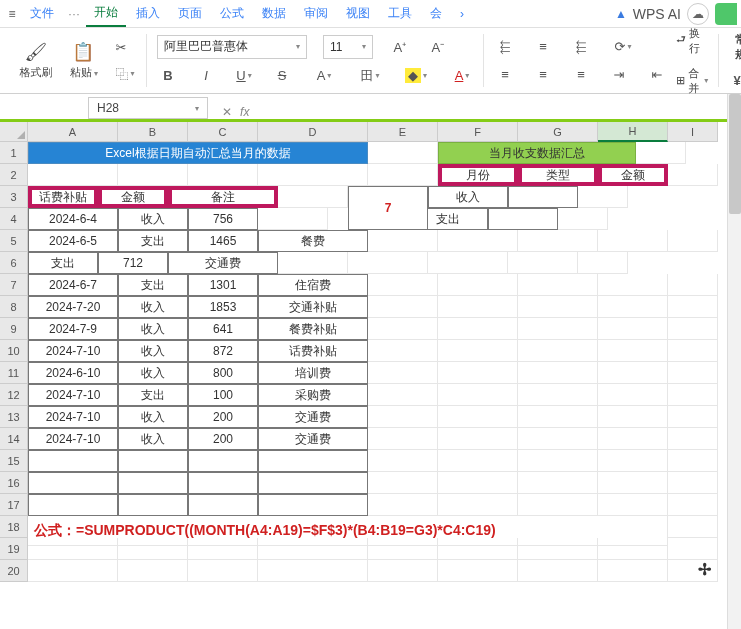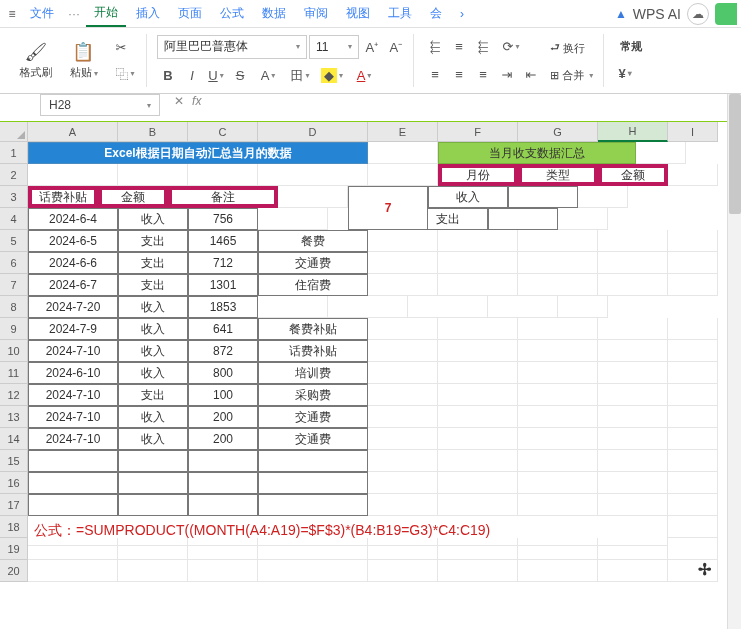--- a/index.html
+++ b/index.html
@@ -20,51 +20,51 @@
 .ribbon { display: flex; align-items: stretch; background: #fff; padding: 6px 8px; border-bottom: 1px solid #d0d0d0; height: 66px; gap: 4px; }
 .rgroup { display: flex; align-items: center; gap: 4px; padding: 0 6px; border-right: 1px solid #e3e3e3; }
 .rgroup:last-child { border-right: none; font-weight: bold; }
 .rbtn-lg { display: flex; flex-direction: column; align-items: center; justify-content: center; gap: 2px; width: 44px; height: 54px; color: #444; cursor: pointer; font-size: 11px; }
 .rbtn-lg .ico { font-size: 18px; }
 .rcol { display: flex; flex-direction: column; gap: 4px; }
 .rbtn-sm { width: 22px; height: 22px; display: flex; align-items: center; justify-content: center; color: #555; cursor: pointer; font-size: 13px; }
 .rbtn-sm.w { width: 30px; }
 .font-sel { width: 150px; height: 24px; border: 1px solid #ccc; display: flex; align-items: center; padding: 0 6px; font-size: 12px; color: #333; justify-content: space-between; }
 .size-sel { width: 50px; height: 24px; border: 1px solid #ccc; display: flex; align-items: center; padding: 0 6px; font-size: 12px; color: #333; justify-content: space-between; }
-.rrow { display: flex; gap: 2px; align-items: center; }
+.rrow { display: flex; gap: 16px; align-items: center; }
 .caret { font-size: 8px; color: #888; margin-left: 2px; }
 .wrap-btn { display: flex; align-items: center; gap: 3px; font-size: 11px; color: #444; padding: 2px 4px; }
 .normal-btn { display: flex; align-items: center; padding: 2px 6px; font-size: 11px; color: #444; }
 
 
-.fxbar { display: flex; align-items: flex-start; height: 28px; border-bottom: 1px solid #84cc16; background: #fff; }
+.fxbar { display: flex; align-items: flex-end; height: 28px; border-bottom: 3px solid #84cc16; background: #fff; padding-left: 48px; }
 .namebox { width: 120px; height: 22px; border: 1px solid #ccc; margin-left: 40px; display: flex; align-items: center; padding: 0 8px; color: #444; justify-content: space-between; }
 .fxicons { display: flex; align-items: center; gap: 8px; margin-left: 14px; color: #888; }
 .fxinput { flex: 1; height: 22px; padding: 0 6px; color: #333; }
 
 
 .grid-wrap { position: relative; display: flex; }
 .rowhdrs { width: 28px; background: #e8e8e8; }
 .selall { height: 20px; border-bottom: 1px solid #ccc; border-right: 1px solid #ccc; background: #e8e8e8; position: relative; }
 .selall::after { content: ""; position: absolute; right: 2px; bottom: 2px; width: 0; height: 0; border-left: 8px solid transparent; border-bottom: 8px solid #b0b0b0; }
 .rowhdr { height: 22px; border-bottom: 1px solid #ccc; border-right: 1px solid #ccc; display: flex; align-items: center; justify-content: center; color: #555; font-size: 11px; }
 .colhdrs { display: flex; height: 20px; }
 .colhdr { border-right: 1px solid #ccc; border-bottom: 1px solid #ccc; background: #e8e8e8; display: flex; align-items: center; justify-content: center; color: #555; font-size: 11px; }
 .colhdr.sel { background: #d4e8d4; border-bottom: 2px solid #0a7d3e; }
 .cells { position: relative; }
 .row { display: flex; height: 22px; }
 .cell { border-right: 1px solid #e6e6e6; border-bottom: 1px solid #e6e6e6; display: flex; align-items: center; justify-content: center; font-size: 12px; color: #333; overflow: hidden; white-space: nowrap; }
 .cA{width:90px}.cB{width:70px}.cC{width:70px}.cD{width:110px}.cE{width:70px}.cF{width:80px}.cG{width:80px}.cH{width:70px}.cI{width:50px}
 
-.hdr-blue { background: #2684d4; color: #fff; font-weight: 700; border: 1px solid #4a8bc2; }
+.hdr-blue { background: #2684d4; color: #fff; font-weight: 400; border: 1px solid #4a8bc2; }
 .hdr-green { background: #92d050; color: #333; font-weight: 500; border: 1px solid #7ab040; }
 .tbl-hdr { background: #fff; border: 4px solid #be185d; font-weight: 400; }
 .tbl-cell { background: #fff; border: 1px solid #777; }
 .red-bold { color: #d02020; font-weight: bold; }
-.formula-cell { color: #d02020; font-weight: normal; font-size: 14px; justify-content: flex-start; padding-left: 6px; }
+.formula-cell { color: #d02020; font-weight: bold; font-size: 14px; justify-content: flex-start; padding-left: 6px; }
 
 .scroll-v { position: absolute; right: 0; top: 94px; width: 14px; bottom: 0; background: #f2f2f2; border-left: 1px solid #ddd; }
 .scroll-thumb { position: absolute; top: 0; width: 12px; left: 1px; height: 120px; background: #c8c8c8; border-radius: 2px; }
 .cursor-plus { position: absolute; font-size: 16px; color: #333; font-weight: bold; }
 </style>
 </head>
 <body>
 
 <div class="menubar">
   <span class="hicon mitem">≡</span>
@@ -282,21 +282,20 @@
           <div class="cell cB tbl-cell">支出</div>
           <div class="cell cC tbl-cell">1465</div>
           <div class="cell cD tbl-cell">餐费</div>
           <div class="cell cE"></div>
           <div class="cell cF"></div>
           <div class="cell cG"></div>
           <div class="cell cH"></div>
           <div class="cell cI"></div>
         </div>
         <div class="row">
-          <div class="cell cA tbl-cell">2024-6-6</div>
           <div class="cell cB tbl-cell">支出</div>
           <div class="cell cC tbl-cell">712</div>
           <div class="cell cD tbl-cell">交通费</div>
           <div class="cell cE"></div>
           <div class="cell cF"></div>
           <div class="cell cG"></div>
           <div class="cell cH"></div>
           <div class="cell cI"></div>
         </div>
         <div class="row">
@@ -307,20 +306,21 @@
           <div class="cell cE"></div>
           <div class="cell cF"></div>
           <div class="cell cG"></div>
           <div class="cell cH"></div>
           <div class="cell cI"></div>
         </div>
         <div class="row">
           <div class="cell cA tbl-cell">2024-7-20</div>
           <div class="cell cB tbl-cell">收入</div>
           <div class="cell cC tbl-cell">1853</div>
+          <div class="cell cD tbl-cell">交通补贴</div>
           <div class="cell cE"></div>
           <div class="cell cF"></div>
           <div class="cell cG"></div>
           <div class="cell cH"></div>
           <div class="cell cI"></div>
         </div>
         <div class="row">
           <div class="cell cA tbl-cell">2024-7-9</div>
           <div class="cell cB tbl-cell">收入</div>
           <div class="cell cC tbl-cell">641</div>

